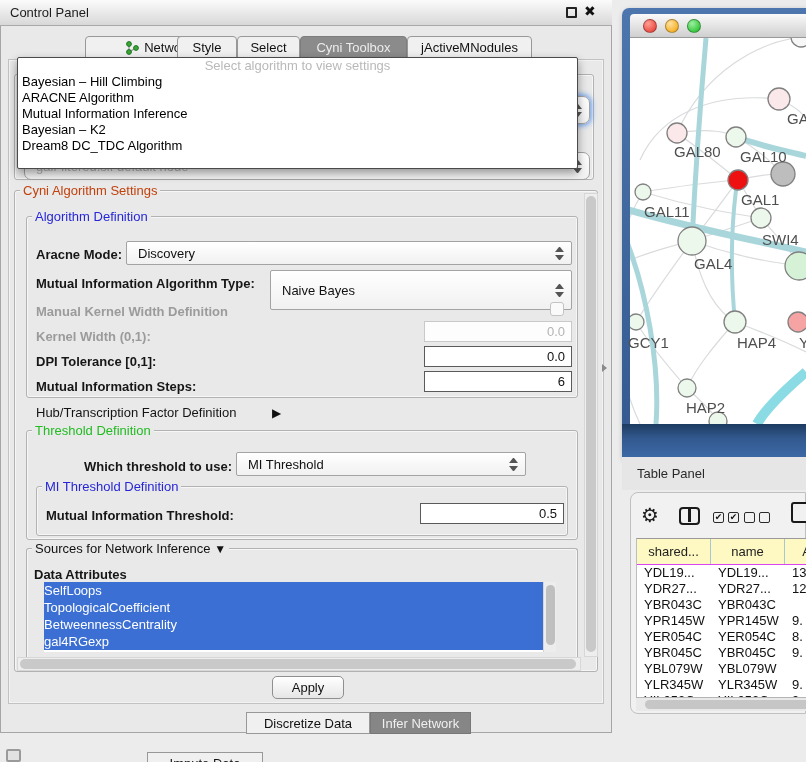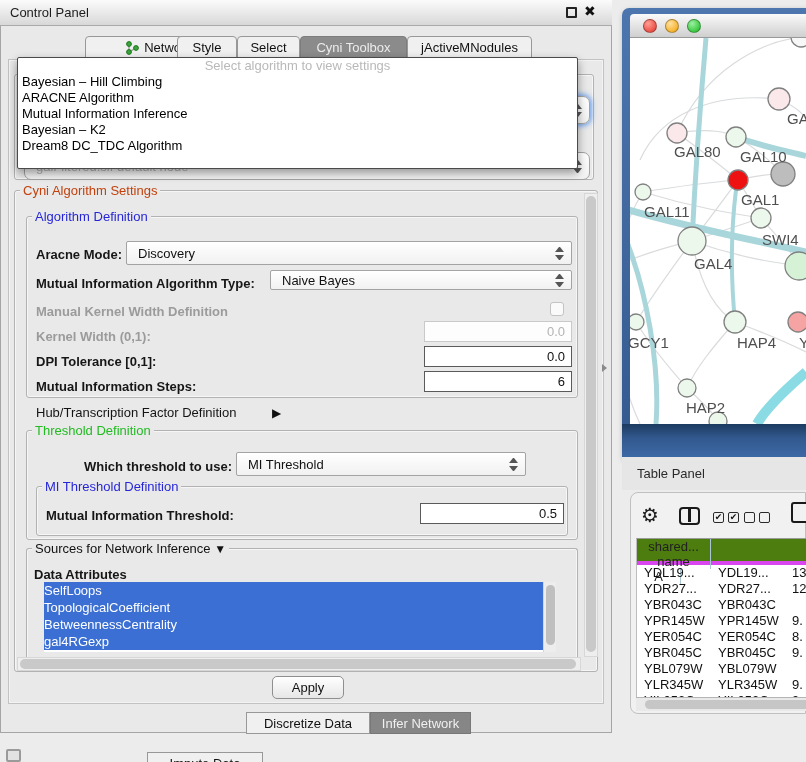--- a/index.html
+++ b/index.html
@@ -120,21 +120,21 @@
   .icon-cols::after { content:""; position:absolute; left:7px; top:0; width:2.5px; height:13px; background:#1a1a1a; }
   .cb-pair { position:absolute; display:flex; gap:4px; }
   .mini-cb { width:11px; height:11px; border:1.8px solid #2a2a2a; border-radius:2px;
     font-size:9px; line-height:8px; text-align:center; color:#111; }
   .mini-cb.on::after { content:"\2714"; }
   .icon-doc { position:absolute; left:791px; top:502px; width:18px; height:21px;
     border:2.5px solid #1a1a1a; border-radius:3px; background:#f1f1f1; }
 
   .tbl { left:636px; top:538px; width:170px; height:159px; background:#fff;
     border-top:1px solid #9a9a9a; border-left:1px solid #bdbdbd; overflow:hidden; }
-  .tbl-header { display:flex; height:26px; background:#4d7c0f; border-bottom:4px solid #d946ef;flex-direction:column; }
+  .tbl-header { display:flex; height:26px; background:#fef9c3; border-bottom:1px solid #d946ef; }
   .th { border-right:1px solid #a9c6d3; font-size:13px; color:#222; display:flex;
     align-items:center; justify-content:center; flex:none; overflow:hidden; }
   .tr { display:flex; height:16px; }
   .td { flex:none; font-size:13px; color:#111; line-height:16px; padding-left:7px;
     white-space:nowrap; overflow:hidden; }
   .c1 { width:74px; } .c2 { width:74px; } .c3 { width:44px; }
   .tbl-hsb { left:636px; top:697px; width:170px; height:14px; background:#e9e9e9; border-top:1px solid #b5b5b5; }
   .tbl-hthumb { position:absolute; left:9px; top:2px; width:200px; height:9px; background:#c6c6c6; border-radius:5px; }
 
   .mini-square { left:6px; top:749px; width:15px; height:13px; border:2px solid #9a9a9a;
@@ -202,21 +202,21 @@
 <div class="grp" style="left:26px;top:216px;width:552px;height:182px;"></div>
 <span class="grp-title t-blue" style="left:32px;top:209px;">Algorithm Definition</span>
 
 <span class="lbl" style="left:36px;top:247px;">Aracne Mode:</span>
 <div class="combo" style="left:126px;top:241px;width:446px;height:24px;">
   <span>Discovery</span>
   <span class="combo-arr"></span>
 </div>
 
 <span class="lbl" style="left:36px;top:276px;">Mutual Information Algorithm Type:</span>
-<div class="combo" style="left:270px;top:270px;width:302px;height:20px;">
+<div class="combo" style="left:270px;top:270px;width:302px;height:40px;">
   <span>Naive Bayes</span>
   <span class="combo-arr"></span>
 </div>
 
 <span class="lbl lbl-dis" style="left:36px;top:304px;">Manual Kernel Width Definition</span>
 <span class="checkbox" style="left:550px;top:302px;"></span>
 
 <span class="lbl lbl-dis" style="left:36px;top:329px;">Kernel Width (0,1):</span>
 <div class="field dis" style="left:424px;top:321px;width:148px;height:21px;">
   <span>0.0</span>

